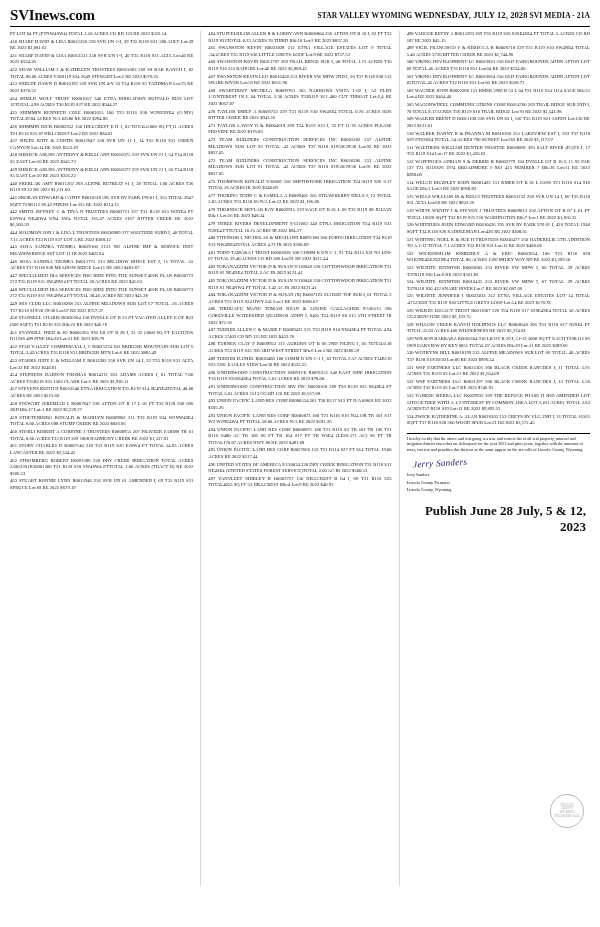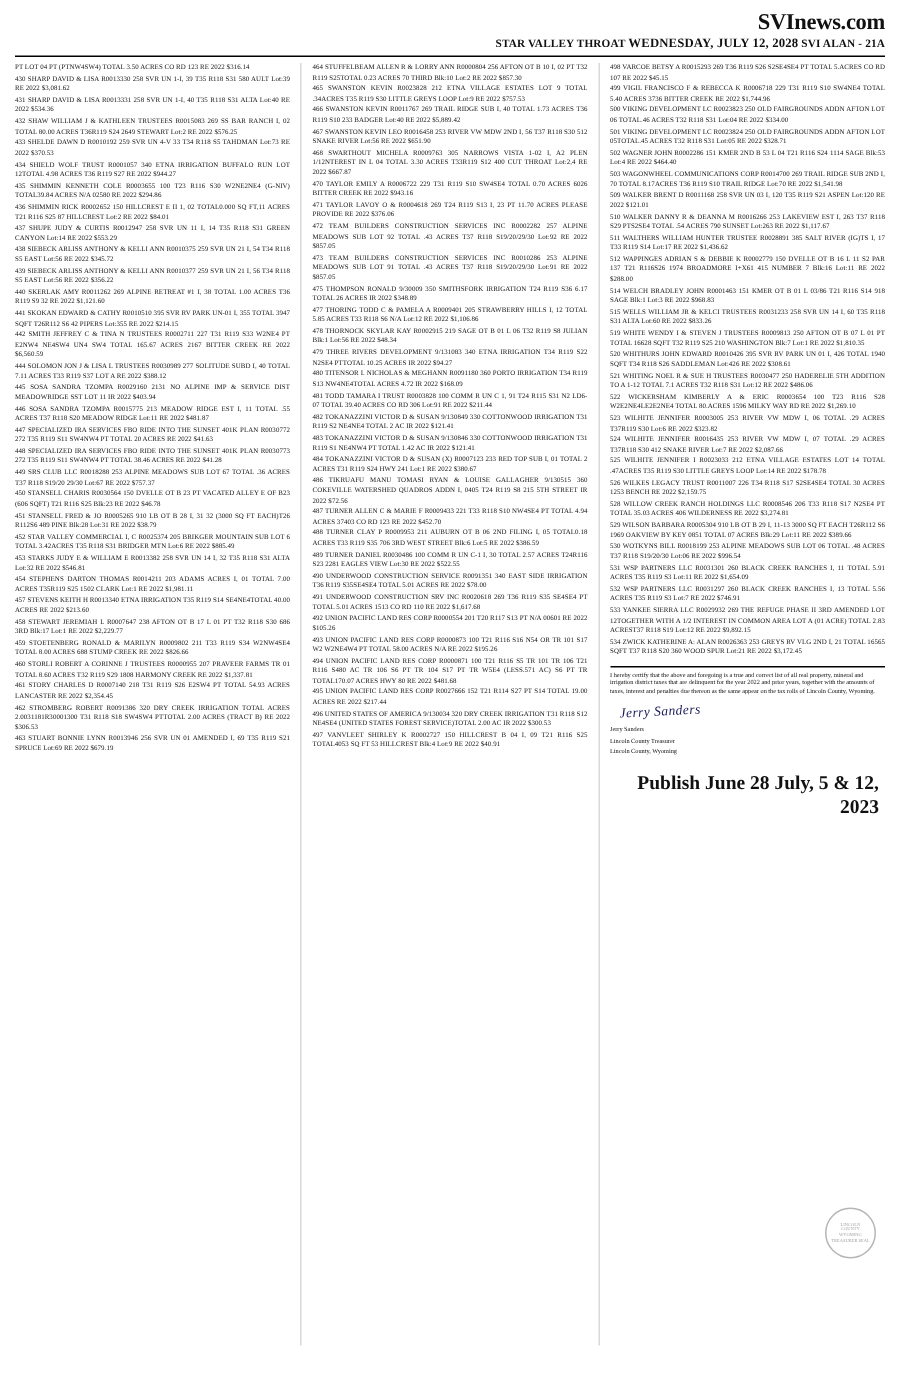--- a/index.html
+++ b/index.html
@@ -18,26 +18,25 @@
   .page {
     width: 600px;
     height: 927px;
     box-sizing: border-box;
     padding: 8px 10px 6px 10px;
     position: relative;
   }
   
   .masthead {
     display: flex;
-    align-items: flex-end;
+    align-items: center;
     justify-content: space-between;
     border-bottom: 1.5px solid #000;
     padding-bottom: 3px;
     margin-bottom: 4px;
-    flex-direction: column;
   }
   .masthead-title {
     font-family: "Liberation Serif", serif;
     font-weight: bold;
     font-size: 15px;
     letter-spacing: -0.2px;
     line-height: 1;
   }
   .masthead-right {
     font-family: "Liberation Serif", serif;
@@ -138,23 +137,23 @@
   }
 </style>
 </head>
 <body>
 
 <div class="page">
 
   <div class="masthead">
     <div class="masthead-title">SVInews.com</div>
     <div class="masthead-right">
-      <span>STAR VALLEY THROAT</span>
+      <span>STAR VALLEY WYOMING</span>
       <span class="date">WEDNESDAY, JULY 12, 2028</span>
-      <span>SVI ALAN - 21A</span>
+      <span>SVI MEDIA - 21A</span>
     </div>
   </div>
 
   <div class="columns">
 
     <div class="col">
       <div class="entries">
           <p class="entry">PT LOT 04 PT (PTNW4SW4) TOTAL 3.50 ACRES CO RD 123 RE 2022 $316.14</p>
           <p class="entry">430 SHARP DAVID &amp; LISA R0013330 258 SVR UN 1-I, 39 T35 R118 S31 580 AULT Lot:39 RE 2022 $3,081.62</p>
           <p class="entry">431 SHARP DAVID &amp; LISA R0013331 258 SVR UN 1-I, 40 T35 R118 S31 ALTA Lot:40 RE 2022 $534.36</p>

